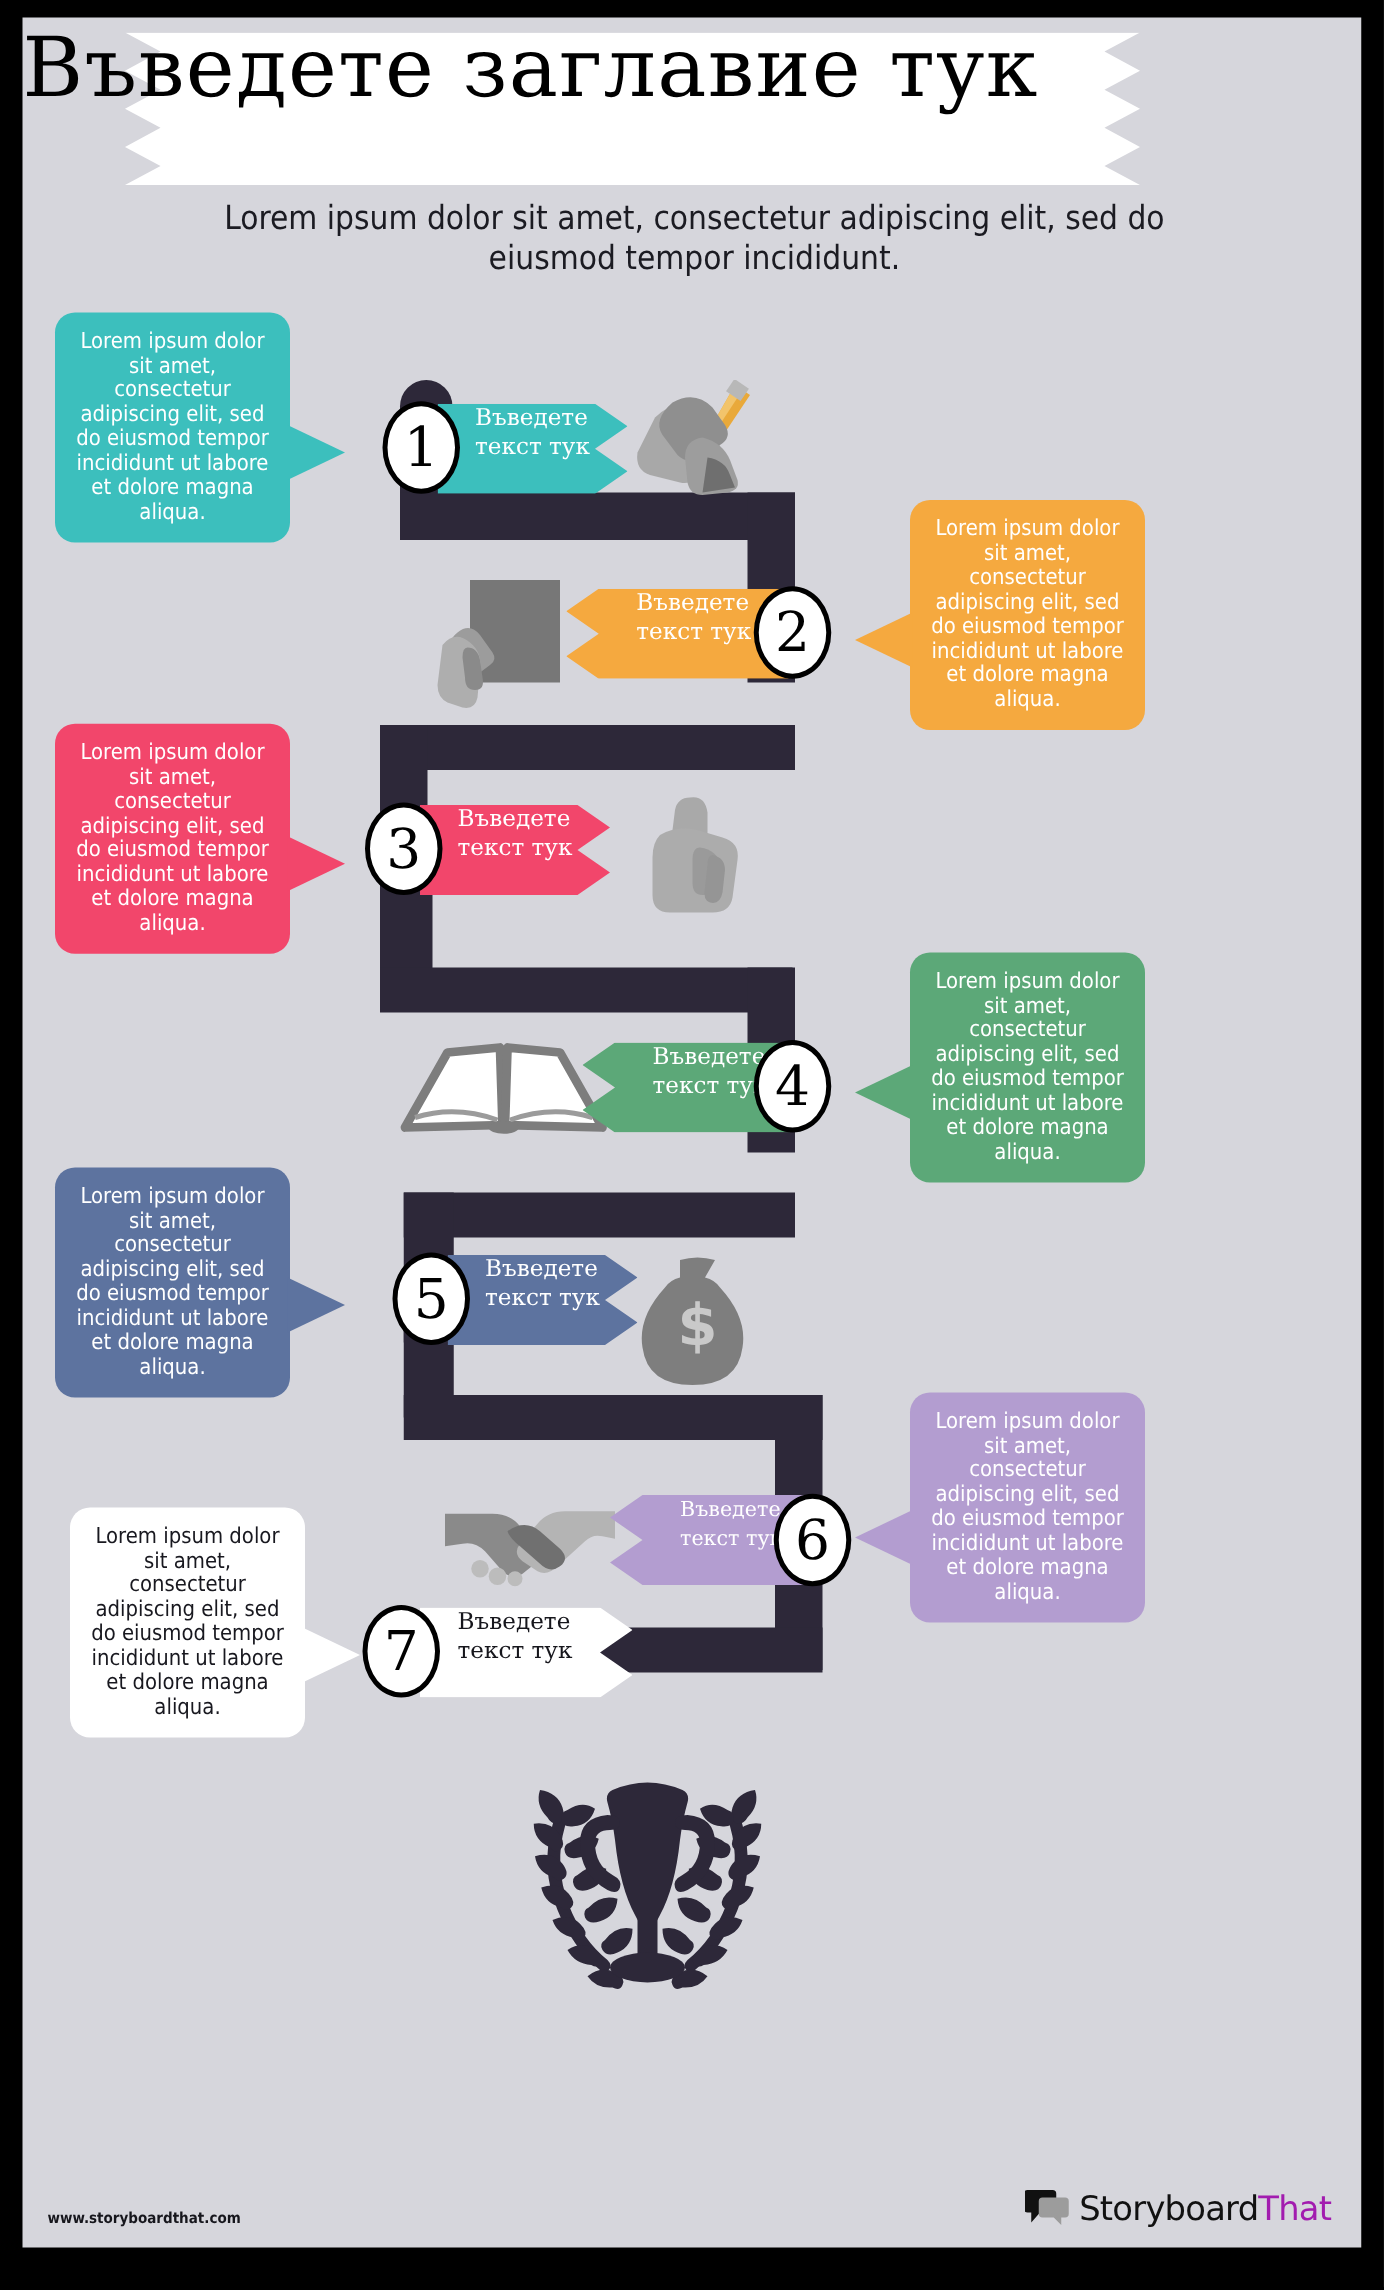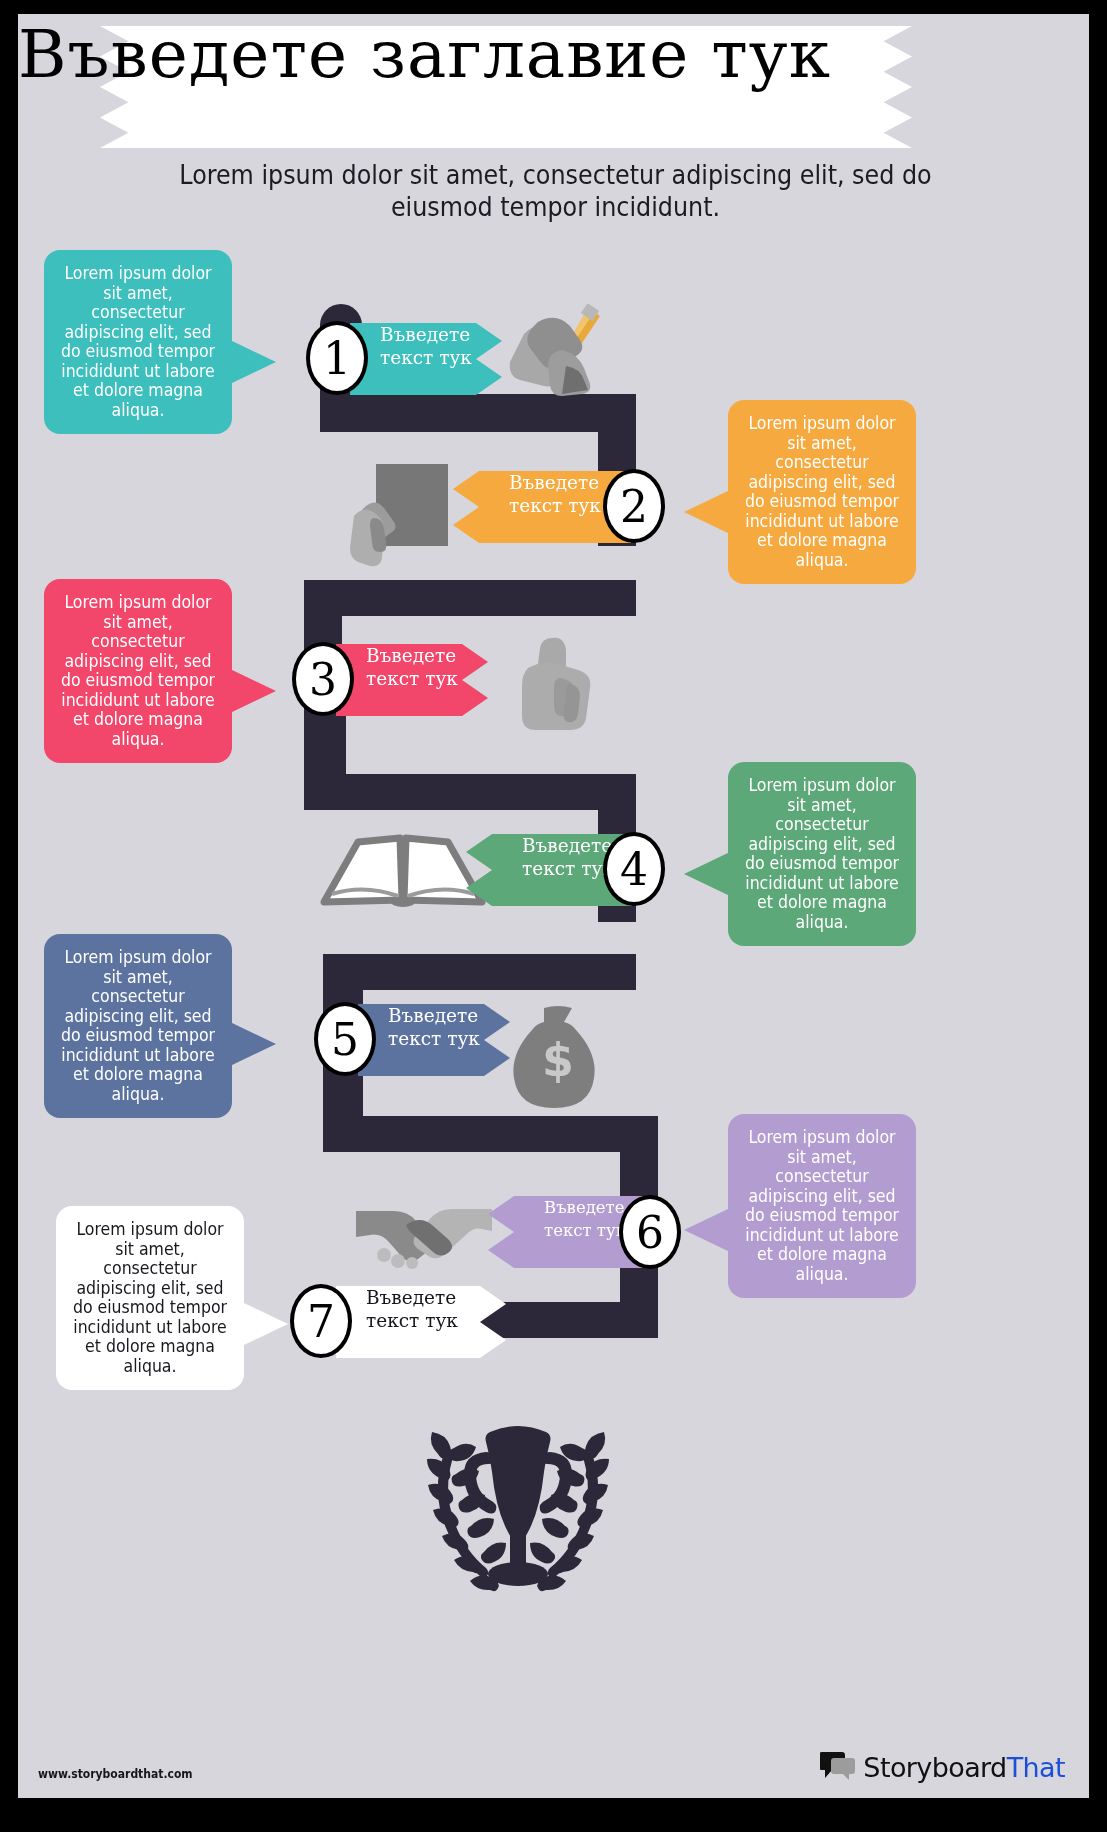--- a/index.html
+++ b/index.html
@@ -175,21 +175,21 @@
     display: flex;
     align-items: center;
     gap: 7px;
   }
   .logo-text {
     font-family: "DejaVu Sans", sans-serif;
     font-size: 27px;
     letter-spacing: -0.6px;
     color: #111;
   }
-  .logo-text .that { color: #1d4ed8; }
+  .logo-text .that { color: #a21caf; }
   .trophy { position: absolute; left: 380px; top: 1390px; }
 </style>
 </head>
 <body>
 
 <div class="poster">
 
   <div class="banner"></div>
   <div class="title">Въведете заглавие тук</div>
   <div class="subtitle">Lorem ipsum dolor sit amet, consectetur adipiscing elit, sed do eiusmod tempor incididunt.</div>

